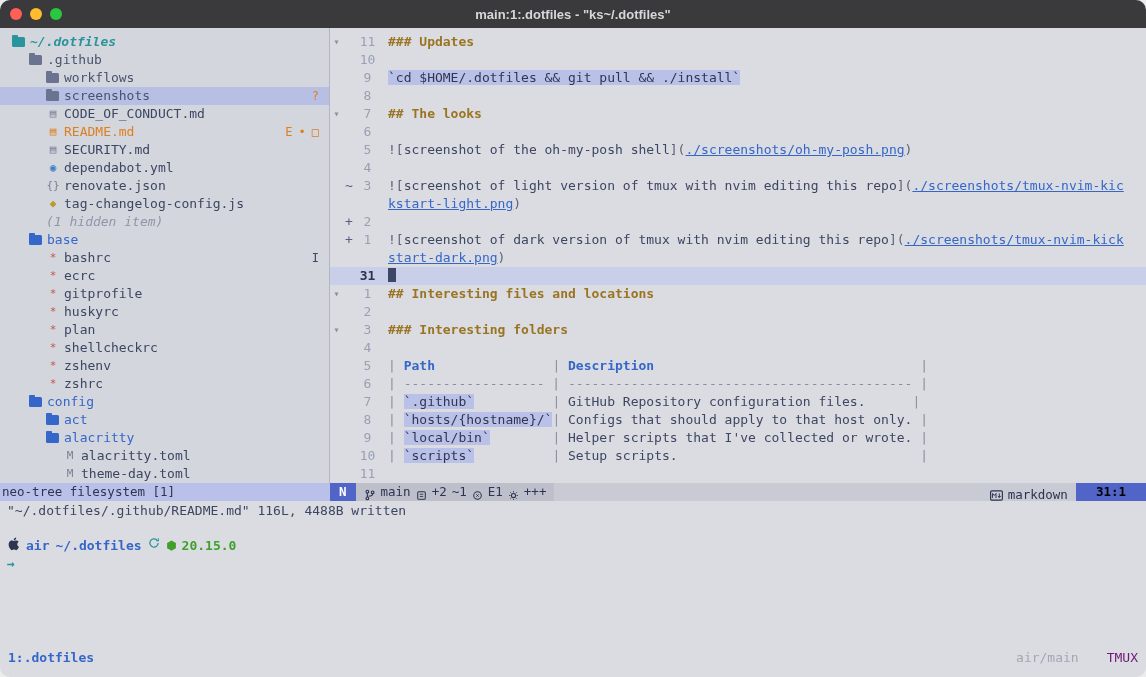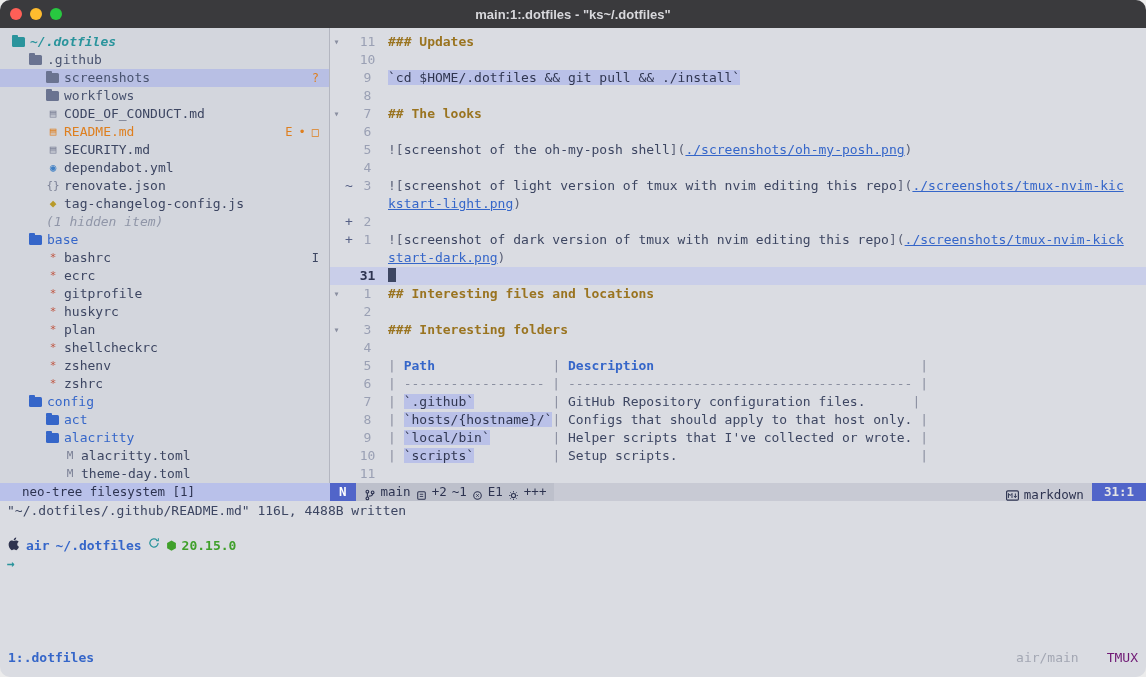--- a/index.html
+++ b/index.html
@@ -44,27 +44,27 @@
   .sg-h{color:#9a7420;font-weight:bold}
   .sg-t{color:#3d4662}
   .sg-p{color:#5c6278}
   .sg-l{color:#3566c9;text-decoration:underline}
   .sg-c{background:#bac1e8;color:#303650}
   .sg-pi{color:#8a8fa0}
   .sg-th{color:#3566c9;font-weight:bold}
   .sg-d{color:#8a8fa0}
   
   .statusline{flex:0 0 18px;display:flex;height:18px;line-height:18px;font-size:12.5px;background:#c8cad4;overflow:hidden}
-  .sl-tree{flex:0 0 330px;background:#b9c1ea;color:#2d3350;padding-left:22px}
+  .sl-tree{flex:0 0 330px;background:#b9c1ea;color:#2d3350;padding-left:2px}
   .sl-mode{background:#5165c9;color:#fff;padding:0 9px;font-weight:bold}
   .sl-git{background:#bdc0cb;color:#2d3350;padding:0 8px;display:flex;align-items:flex-end;gap:5px}
   .sl-file{background:#b9c1ea;color:#2d3350;padding:0 9px}
   .sl-fill{flex:1}
   .sl-ft{display:flex;align-items:center;gap:5px;color:#2d3350;padding:12px 8px}
-  .sl-pos{background:#5165c9;color:#e5e5e5;padding:0 12px;font-weight:bold}
+  .sl-pos{background:#5165c9;color:#000000;padding:0 20px;font-weight:bold}
   .sl-git svg,.sl-ft svg{display:block}
   
   .cmdline{flex:0 0 19px;line-height:19px;padding-left:7px;color:#3d4662;white-space:pre}
   .shell{flex:1;display:flex;flex-direction:column;padding:17px 0 10px}
   .promptline{height:18px;line-height:18px;padding-left:7px;display:flex;align-items:flex-start;gap:6px}
   .apple{color:#2f3450;display:flex}
   .phost,.ppath{color:#3566c9;font-weight:bold}
   .refresh{color:#2a949c;display:flex}
   .nodev{color:#40a02b;display:flex;align-items:center;gap:5px;font-weight:bold}
   .arrowline{height:18px;line-height:18px;padding-left:7px;color:#2a949c;font-weight:bold}
@@ -87,22 +87,22 @@
       <span class="light l-green"></span>
     </div>
     <div class="title">main:1:.dotfiles - "ks~/.dotfiles"</div>
   </div>
 
   <div class="panes">
     <div class="tree-pane">
       <div id="tree">
           <div class="trow k-root" style="padding-left: 12px;"><span class="fic"></span><span class="tlabel">~/.dotfiles</span></div>
           <div class="trow k-dir_muted" style="padding-left: 29px;"><span class="fic"></span><span class="tlabel">.github</span></div>
+          <div class="trow k-dir_muted" style="padding-left: 46px;"><span class="fic"></span><span class="tlabel">workflows</span></div>
           <div class="trow k-dir_muted sel" style="padding-left: 46px;"><span class="fic"></span><span class="tlabel">screenshots</span><span class="badges"><span class="b-orange">?</span></span></div>
-          <div class="trow k-dir_muted" style="padding-left: 46px;"><span class="fic"></span><span class="tlabel">workflows</span></div>
           <div class="trow k-file" style="padding-left: 46px;"><span class="gic ic-md">▤</span><span class="tlabel">CODE_OF_CONDUCT.md</span></div>
           <div class="trow k-file_open" style="padding-left: 46px;"><span class="gic">▤</span><span class="tlabel">README.md</span><span class="badges"><span class="b-orange">E</span><span class="b-orange">•</span><span class="b-orange">□</span></span></div>
           <div class="trow k-file" style="padding-left: 46px;"><span class="gic ic-md">▤</span><span class="tlabel">SECURITY.md</span></div>
           <div class="trow k-file" style="padding-left: 46px;"><span class="gic ic-dep">◉</span><span class="tlabel">dependabot.yml</span></div>
           <div class="trow k-file" style="padding-left: 46px;"><span class="gic ic-json">{}</span><span class="tlabel">renovate.json</span></div>
           <div class="trow k-file" style="padding-left: 46px;"><span class="gic ic-js">◆</span><span class="tlabel">tag-changelog-config.js</span></div>
           <div class="trow k-hidden" style="padding-left: 46px;"><span class="tlabel">(1 hidden item)</span></div>
           <div class="trow k-dir" style="padding-left: 29px;"><span class="fic"></span><span class="tlabel">base</span></div>
           <div class="trow k-file" style="padding-left: 46px;"><span class="gic ic-sh">*</span><span class="tlabel">bashrc</span><span class="badges"><span class="b-dark">I</span></span></div>
           <div class="trow k-file" style="padding-left: 46px;"><span class="gic ic-sh">*</span><span class="tlabel">ecrc</span></div>

